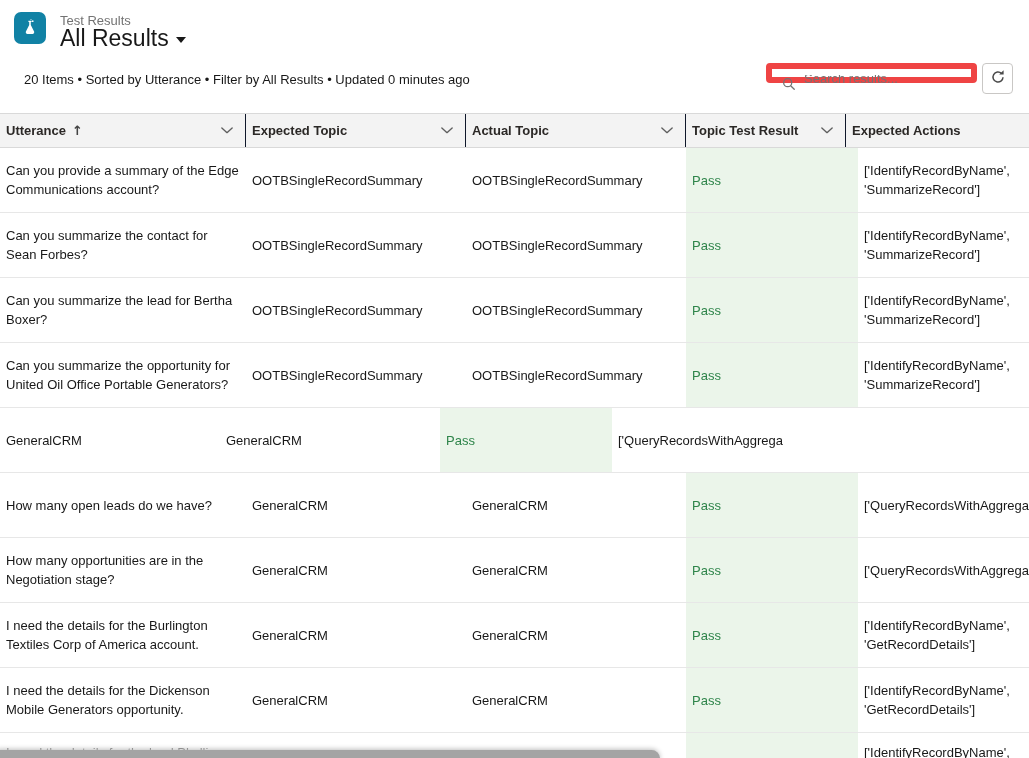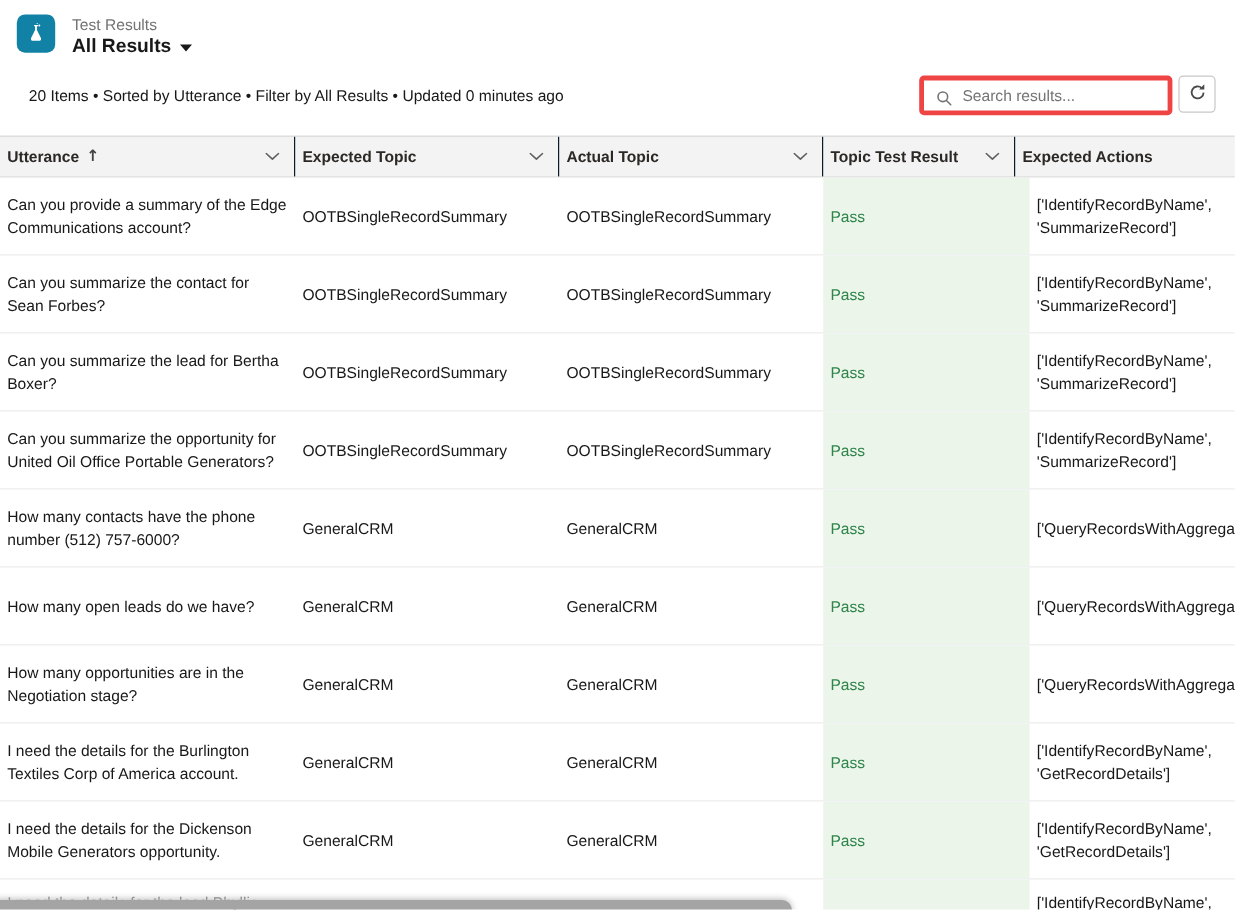--- a/index.html
+++ b/index.html
@@ -9,28 +9,28 @@
   }
   
   .page-header{position:relative;height:56px;}
   .obj-icon{
     position:absolute;left:14px;top:12px;width:32px;height:32px;border-radius:7px;
     display:flex;align-items:center;justify-content:center;
   }
   .titles{margin-left:60px;padding-top:13px;}
   .obj-label{font-size:13px;line-height:15px;color:#737373;}
   .view-row{display:flex;align-items:center;gap:7px;cursor:pointer;}
-  .view-label{font-size:16px;font-weight:bold;line-height:21px;color:#181818;}
+  .view-label{font-size:23px;font-weight:normal;line-height:21px;color:#181818;}
   .caret{width:0;height:0;border-left:5px solid transparent;border-right:5px solid transparent;border-top:6px solid #181818;margin-top:2px;}
   
   .toolbar{position:relative;height:57px;}
   .meta{position:absolute;left:24px;top:16px;font-size:13px;color:#181818;}
   .search-box{
-    position:absolute;right:52px;top:7px;width:211px;height:33px;box-sizing:border-box;
-    border:4px solid #ef4444;border-radius:4px;background:#fff;
+    position:absolute;right:52px;top:7px;width:211px;height:20px;box-sizing:border-box;
+    border:6px solid #ef4444;border-radius:4px;background:#fff;
   }
   .search-box input{
     border:none;outline:none;background:transparent;width:100%;height:100%;
     padding:0 8px 0 32px;box-sizing:border-box;font-size:13px;font-family:"Liberation Sans",sans-serif;color:#181818;
   }
   .search-box input::placeholder{color:#747474;}
   .search-glyph{position:absolute;left:10px;top:8px;}
   .refresh-btn{
     position:absolute;right:16px;top:7px;width:31px;height:31px;box-sizing:border-box;
     border:1px solid #c9c7c5;border-radius:4px;background:#fff;
@@ -176,21 +176,20 @@
         <div class="cell col-4">['IdentifyRecordByName', 'SummarizeRecord']</div>
       </div>
       <div class="row">
         <div class="cell col-0">Can you summarize the opportunity for United Oil Office Portable Generators?</div>
         <div class="cell col-1">OOTBSingleRecordSummary</div>
         <div class="cell col-2">OOTBSingleRecordSummary</div>
         <div class="cell-result col-3" style="background: rgb(235, 245, 234); color: rgb(46, 132, 74);">Pass</div>
         <div class="cell col-4">['IdentifyRecordByName', 'SummarizeRecord']</div>
       </div>
       <div class="row">
-        <div class="cell col-0">How many contacts have the phone number (512) 757-6000?</div>
         <div class="cell col-1">GeneralCRM</div>
         <div class="cell col-2">GeneralCRM</div>
         <div class="cell-result col-3" style="background: rgb(235, 245, 234); color: rgb(46, 132, 74);">Pass</div>
         <div class="cell col-4">['QueryRecordsWithAggrega</div>
       </div>
       <div class="row">
         <div class="cell col-0">How many open leads do we have?</div>
         <div class="cell col-1">GeneralCRM</div>
         <div class="cell col-2">GeneralCRM</div>
         <div class="cell-result col-3" style="background: rgb(235, 245, 234); color: rgb(46, 132, 74);">Pass</div>

